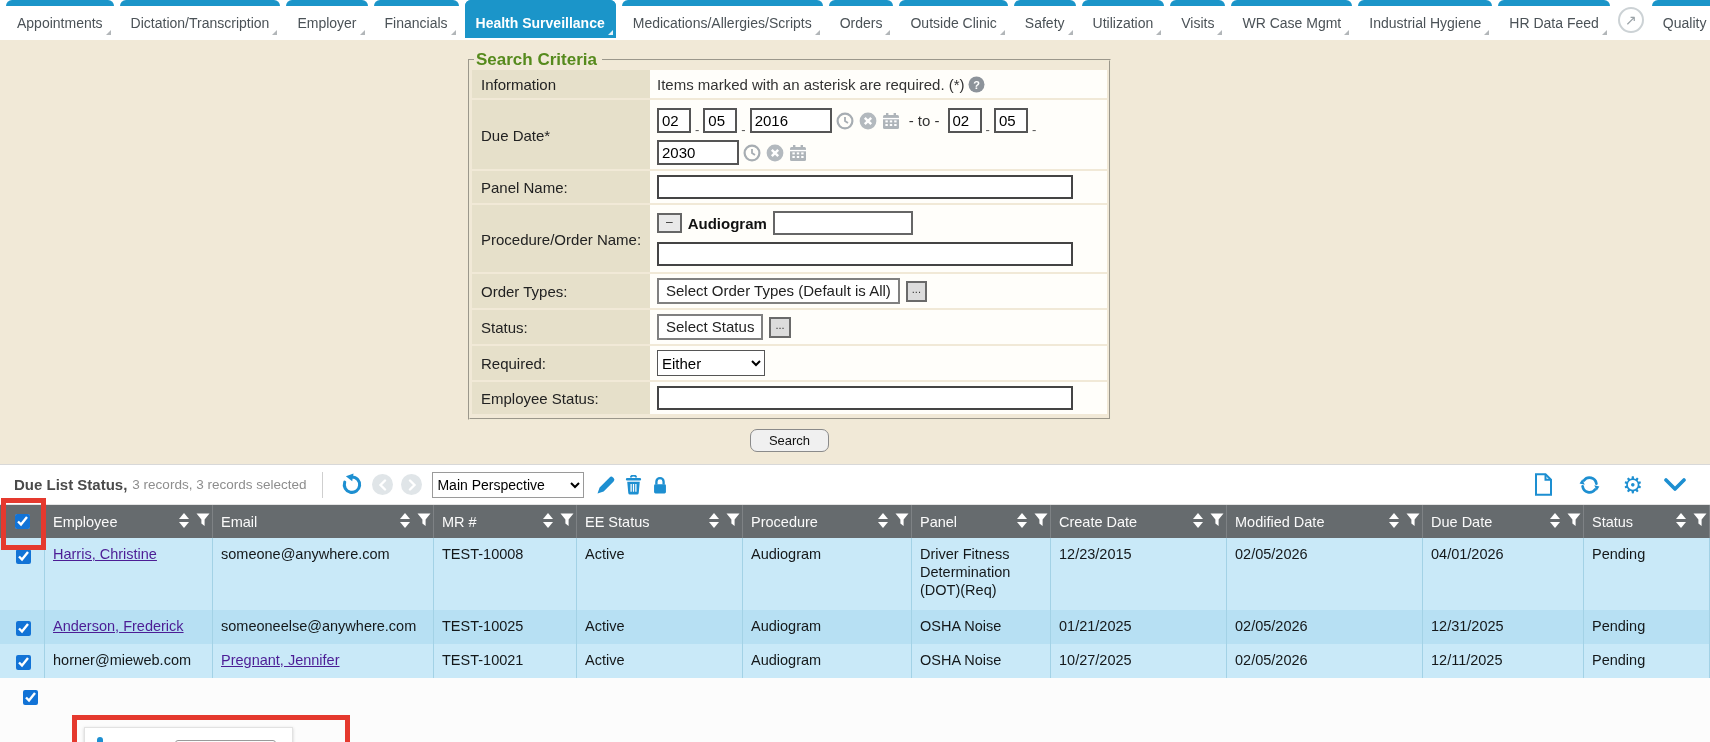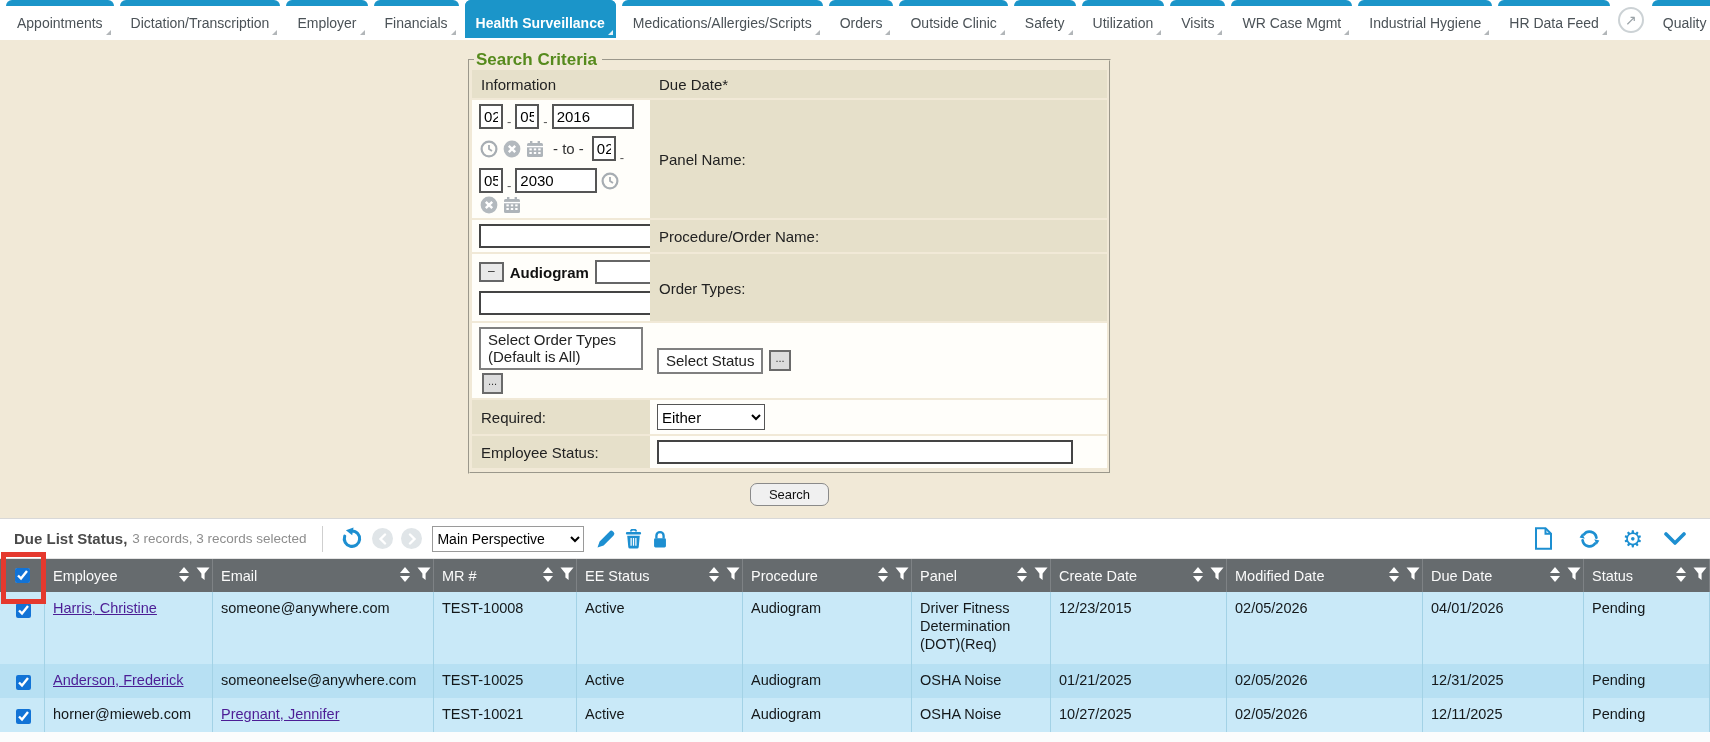--- a/index.html
+++ b/index.html
@@ -25,21 +25,21 @@
   
   .search-wrap { width:643px; margin:10px 0 0 468px; }
   fieldset.search { border:2px groove #efe9d6; margin:0; padding:0 2px 2px 2px; }
   legend.search-legend { color:#568a1d; font-weight:bold; font-size:17px; padding:0 5px 0 2px; margin-left:2px; }
   .ftable { display:grid; grid-template-columns:178px 1fr; background:#eab308; }
   .flabel { background:#e6e0ca; padding:6px 8px 5px 9px; font-size:15px; color:#222;
     border-bottom:2px solid #f1e9d7; display:flex; align-items:center; }
   .fval { background:#fffefa; padding:4px 7px; border-bottom:2px solid #f1e9d7;
     display:flex; align-items:center; flex-wrap:wrap; gap:3px; font-size:15px; color:#222; }
   .fval .note { font-size:15px; color:#333; }
-  .date-in { width:24px; font-size:15px; padding:2px 3px; border:2px solid #555; background:#fff; }
+  .date-in { width:34px; font-size:15px; padding:2px 3px; border:2px solid #555; background:#fff; }
   .date-in.yr { width:82px; }
   .dash { color:#555; margin:0 1px; align-self:flex-end; font-size:13px; }
   .dicon { margin:0 1px; flex:0 0 auto; }
   .tosep { margin:8px 5px; color:#333; }
   .wide-in { width:416px; font-size:15px; padding:2px 4px; border:2px solid #444; background:#fff; height:24px; }
   .proc-line { display:flex; align-items:center; gap:6px; width:100%; margin:2px 0; }
   .mini-btn { border:2px solid #666; background:#e9e9e9; font-size:12px; line-height:10px;
     padding:2px 7px 4px 7px; color:#333; cursor:pointer; }
   .proc-name { font-weight:bold; font-size:15px; color:#111; }
   .proc-in { width:140px; font-size:15px; border:2px solid #666; padding:2px 4px; height:24px; }
@@ -144,20 +144,27 @@
       <span>Quality of</span>
     </div>
   </div>
 
 <div class="search-wrap">
   <fieldset class="search">
     <legend class="search-legend">Search Criteria</legend>
     <div class="ftable">
 
       <div class="flabel">Information</div>
+      <div class="fval">
+        <span class="note">Items marked with an asterisk are required. (*)</span>
+        <svg width="17" height="17" viewBox="0 0 17 17">
+            <circle cx="8.5" cy="8.5" r="8" fill="#8d939a"></circle>
+            <text x="8.5" y="12.5" font-size="11" font-weight="bold" fill="#fff" text-anchor="middle">?</text>
+          </svg>
+      </div>
 
       <div class="flabel">Due Date*</div>
       <div class="fval">
         <input class="date-in" value="02" style="">
         <span class="dash">-</span>
         <input class="date-in" value="05" style="">
         <span class="dash">-</span>
         <input class="date-in yr" value="2016" style="">
         <svg class="dicon" width="18" height="18" viewBox="0 0 18 18">
             <circle cx="9" cy="9" r="7.4" fill="none" stroke="#a7adb2" stroke-width="2.2"></circle>
@@ -227,20 +234,21 @@
           <input class="wide-in" value="" style="">
         </div>
       </div>
 
       <div class="flabel">Order Types:</div>
       <div class="fval">
         <span class="pickbox">Select Order Types (Default is All)</span>
         <button class="dots-btn">...</button>
       </div>
 
+      <div class="flabel">Status:</div>
       <div class="fval">
         <span class="pickbox">Select Status</span>
         <button class="dots-btn">...</button>
       </div>
 
       <div class="flabel">Required:</div>
       <div class="fval">
         <select class="req-select">
           <option>Either</option>
         </select>

